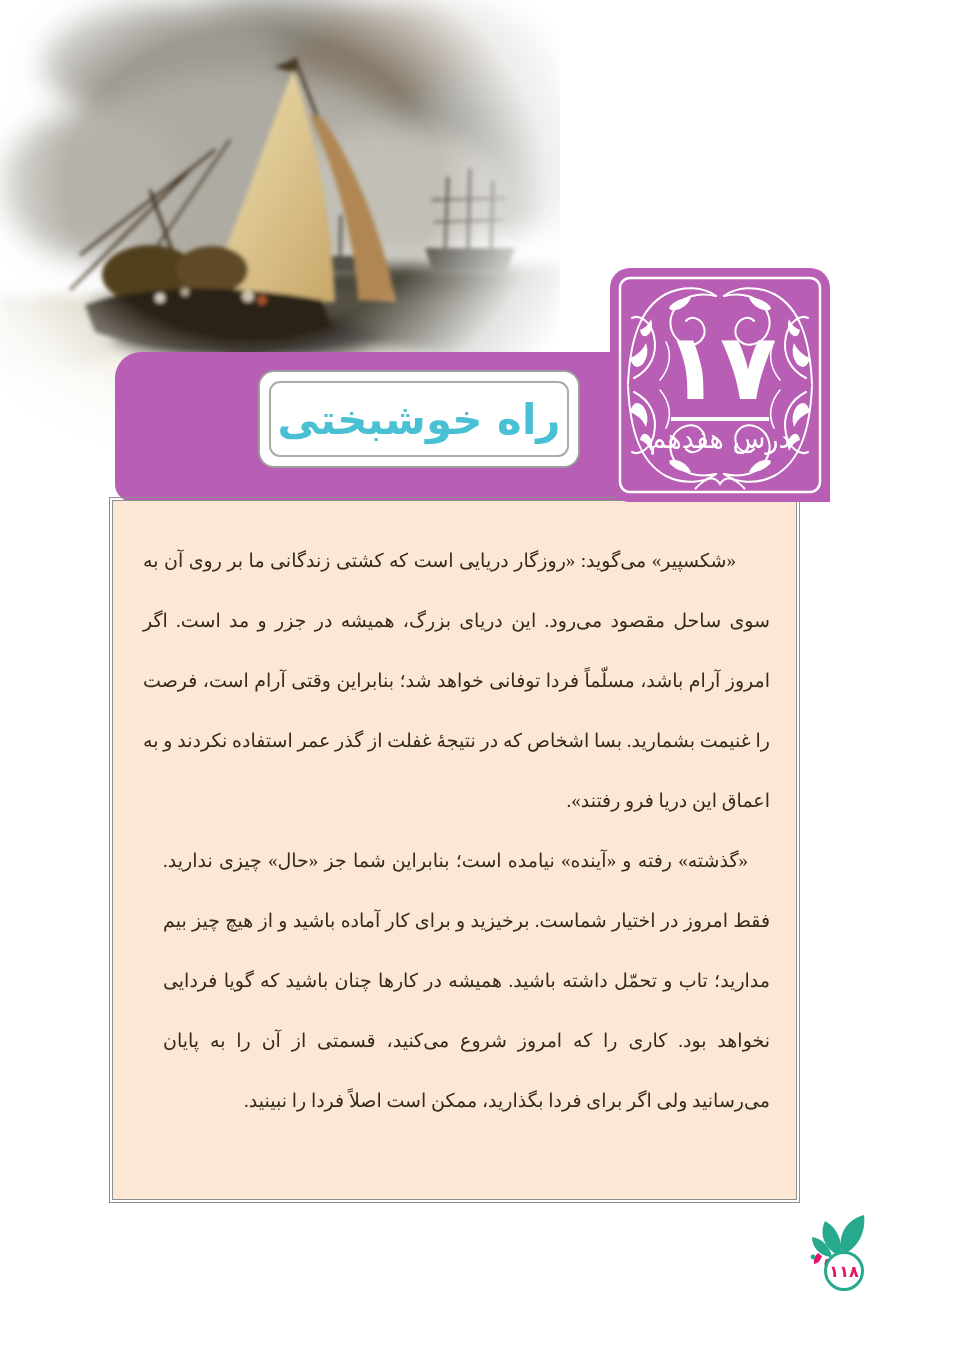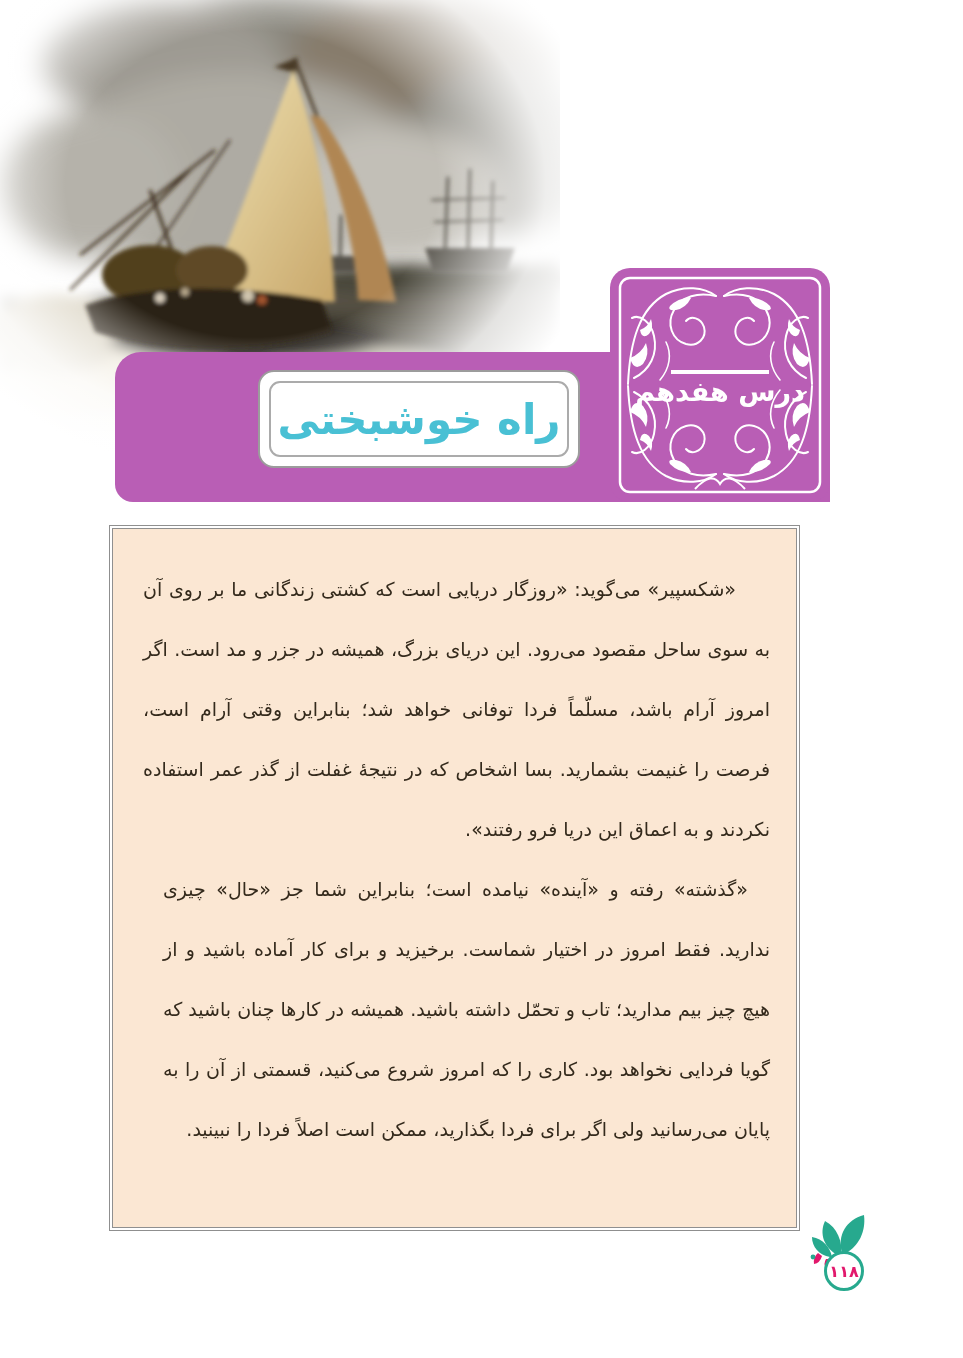--- a/index.html
+++ b/index.html
@@ -19,38 +19,38 @@
     position:absolute;left:610px;top:268px;width:220px;height:234px;
     background:#b95eb5;border-radius:20px;z-index:4;overflow:hidden;
   }
   .lesson-box svg.ornament{position:absolute;left:0;top:0;}
   .lesson-center{
     position:absolute;inset:0;display:flex;flex-direction:column;
     align-items:center;justify-content:center;color:#ffffff;z-index:2;
   }
   .lesson-number{font-size:92px;line-height:0.95;font-weight:bold;margin-top:8px;}
   .lesson-rule{width:98px;height:4px;background:#ffffff;margin:6px 0 2px 0;}
-  .lesson-label{font-size:27px;font-weight:bold;letter-spacing:0;}
+  .lesson-label{font-size:27px;font-weight:normal;letter-spacing:0;}
   
   .title-box{
     position:absolute;left:258px;top:370px;width:322px;height:98px;
     background:#ffffff;border:2px solid #9c9c9c;border-radius:16px;
     padding:9px;box-sizing:border-box;z-index:3;
   }
   .title-box-inner{
     width:100%;height:100%;border:2px solid #ababab;border-radius:11px;
     display:flex;align-items:center;justify-content:center;box-sizing:border-box;
   }
   .lesson-title{color:#49c0d4;font-size:42px;font-weight:bold;}
   
   .panel{
-    position:absolute;left:112px;top:528px;width:685px;height:700px;
+    position:absolute;left:112px;top:500px;width:685px;height:700px;
     background:#fbe7d3;border:1px solid #8f8f8f;outline:1px solid #8f8f8f;
     outline-offset:2px;box-sizing:border-box;z-index:3;
-    padding:30px 26px 0 30px;overflow:hidden;
+    padding:30px 26px 0 30px;overflow:hidden;font-family:Liberation Serif, serif;
   }
   .panel p{
     margin:0;color:#342a1c;font-size:19px;line-height:60px;
     text-align:justify;direction:rtl;
   }
   .panel p.p1{text-indent:34px;}
   .panel p.p2{text-indent:22px;margin-left:20px;}
   
   .badge-leaves{position:absolute;left:806px;top:1213px;z-index:5;}
   .badge-circle{
@@ -170,20 +170,21 @@
         </g>
       </defs>
       <rect x="10" y="10" width="200" height="214" rx="10" fill="none" stroke="#ffffff" stroke-width="2.5"></rect>
       <use href="#fl" transform="translate(16,16)"></use>
       <use href="#fl" transform="translate(204,16) scale(-1,1)"></use>
       <use href="#fl" transform="translate(16,218) scale(1,-1)"></use>
       <use href="#fl" transform="translate(204,218) scale(-1,-1)"></use>
       <path d="M85,221 C97,208 105,208 110,216 C115,208 123,208 135,221" fill="none" stroke="#ffffff" stroke-width="2"></path>
     </svg>
     <div class="lesson-center">
+      <div class="lesson-number">۱۷</div>
       <div class="lesson-rule"></div>
       <div class="lesson-label">درس هفدهم</div>
     </div>
   </div>
 
   <div class="title-box">
     <div class="title-box-inner">
       <span class="lesson-title">راه خوشبختی</span>
     </div>
   </div>

